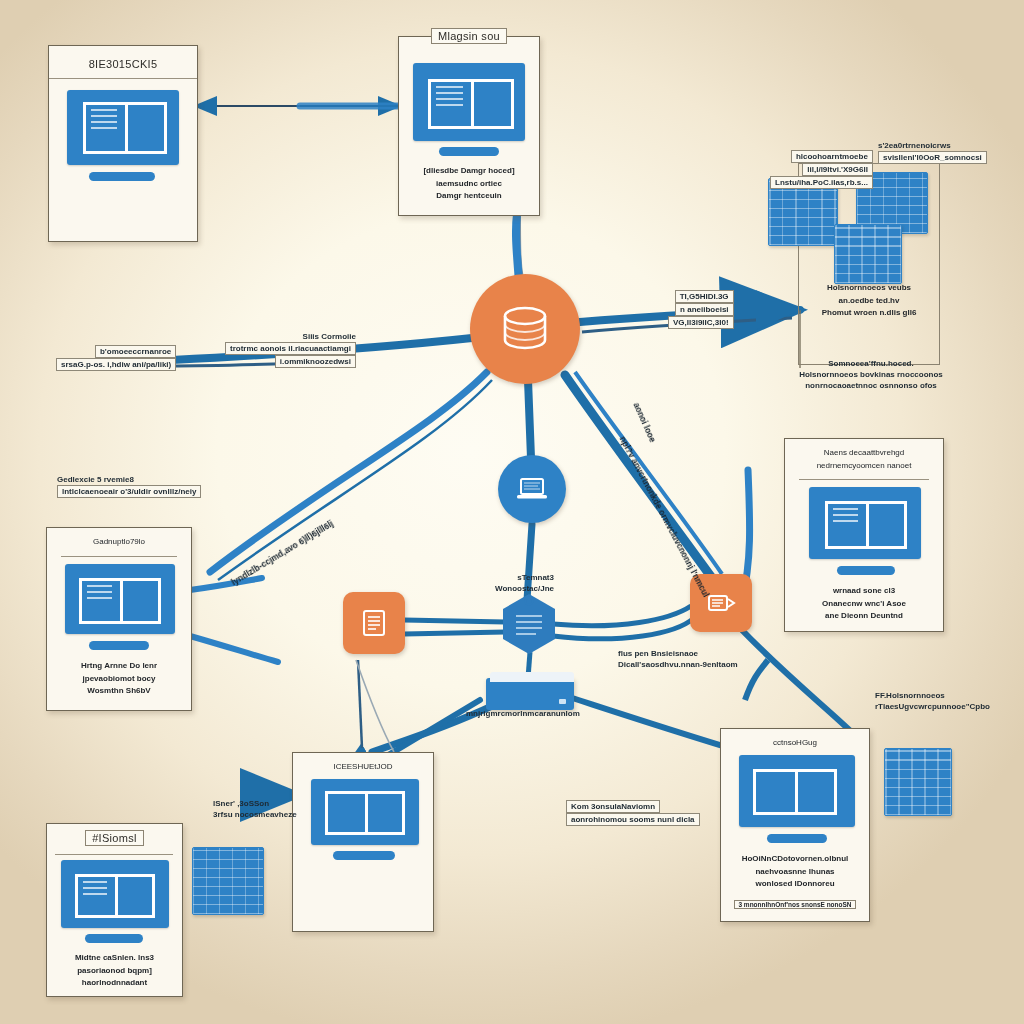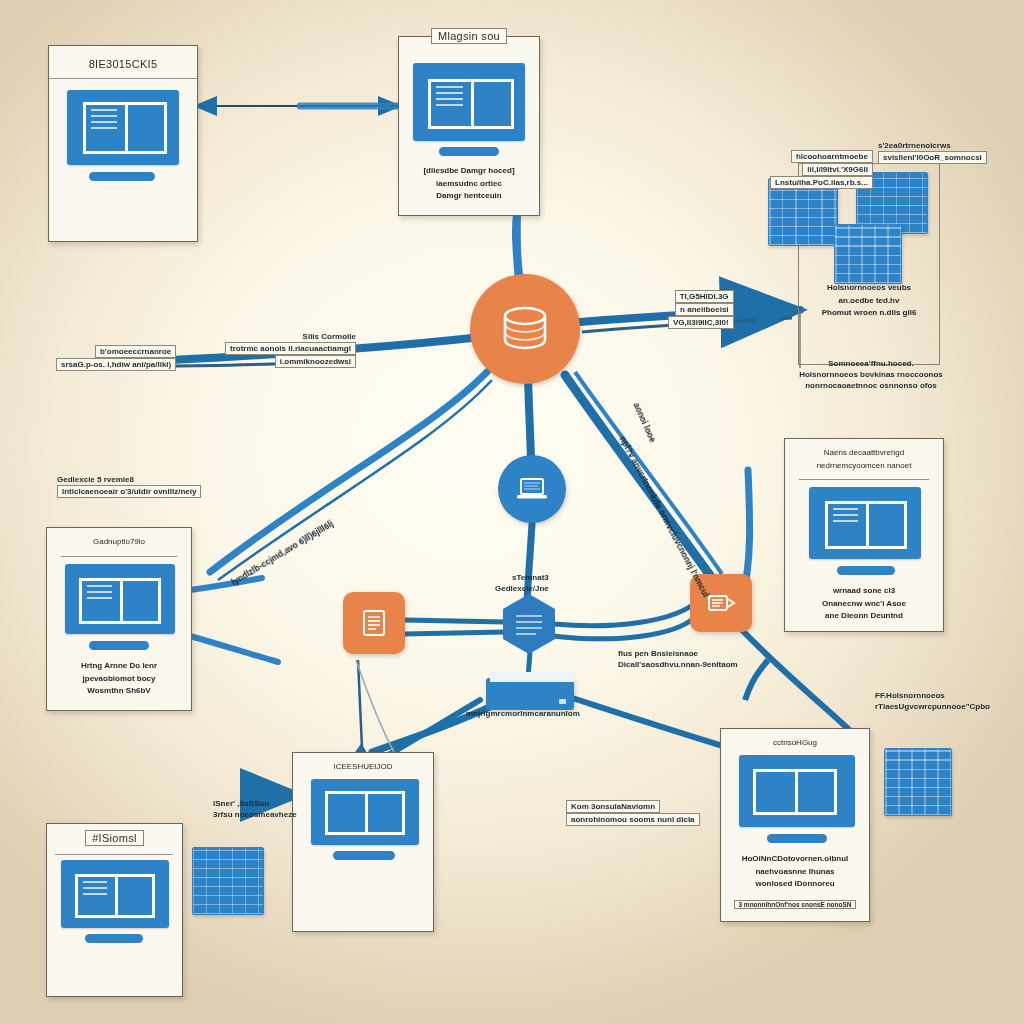--- a/index.html
+++ b/index.html
@@ -332,20 +332,25 @@
         <div class="mon-inner split" style="left:14px;top:14px;width:74px;height:38px;">
           <div class="mon-lines">
               <i></i>
               <i></i>
               <i></i>
             </div>
         </div>
       </div>
       <div class="mon-stand" style="left:24px;top:74px;width:58px;height:9px;"></div>
     </div>
+    <div class="card-sub" style="top:128px;">
+      <div>Midtne caSnlen. lns3</div>
+      <div>pasoriaonod  bqpm]</div>
+      <div>haorlnodnnadant</div>
+    </div>
   </div>
 
   <div class="blk" style="left:192px;top:847px;width:72px;height:68px;">
     <div class="face" style="left:0;top:0;right:0;bottom:0;"></div>
   </div>
 
   <div class="card" style="left:292px;top:752px;width:140px;height:178px;">
     <div class="card-sub" style="top:8px;font-weight:normal;">
       <div>ICEESHUEtJOD</div>
     </div>
@@ -463,21 +468,21 @@
     <span class="chip">VG,Il3l9lIC,3I0!</span>
   </div>
 
   <div class="elabel" style="left:57px;top:474px;text-align:left;">
     <span class="plain">Gedlexcie 5 rvemie8</span>
     <span class="chip">lntlclcaenoeair  o'3/uldir ovnlllz/neiy</span>
   </div>
 
   <div class="elabel" style="left:495px;top:572px;">
     <span class="plain">sTemnat3</span>
-    <span class="plain">Gedlexcie/Jne</span>
+    <span class="plain">Wonoostac/Jne</span>
   </div>
 
   <div class="elabel" style="left:618px;top:648px;text-align:left;">
     <span class="plain">flus pen Bnsieisnaoe</span>
     <span class="plain">Dicall'saosdhvu.nnan-9enltaom</span>
   </div>
 
   <div class="elabel" style="left:566px;top:800px;text-align:left;">
     <span class="chip">Kom 3onsulaNaviomn</span><br>
     <span class="chip">aonrohinomou sooms nunl dicla</span>

